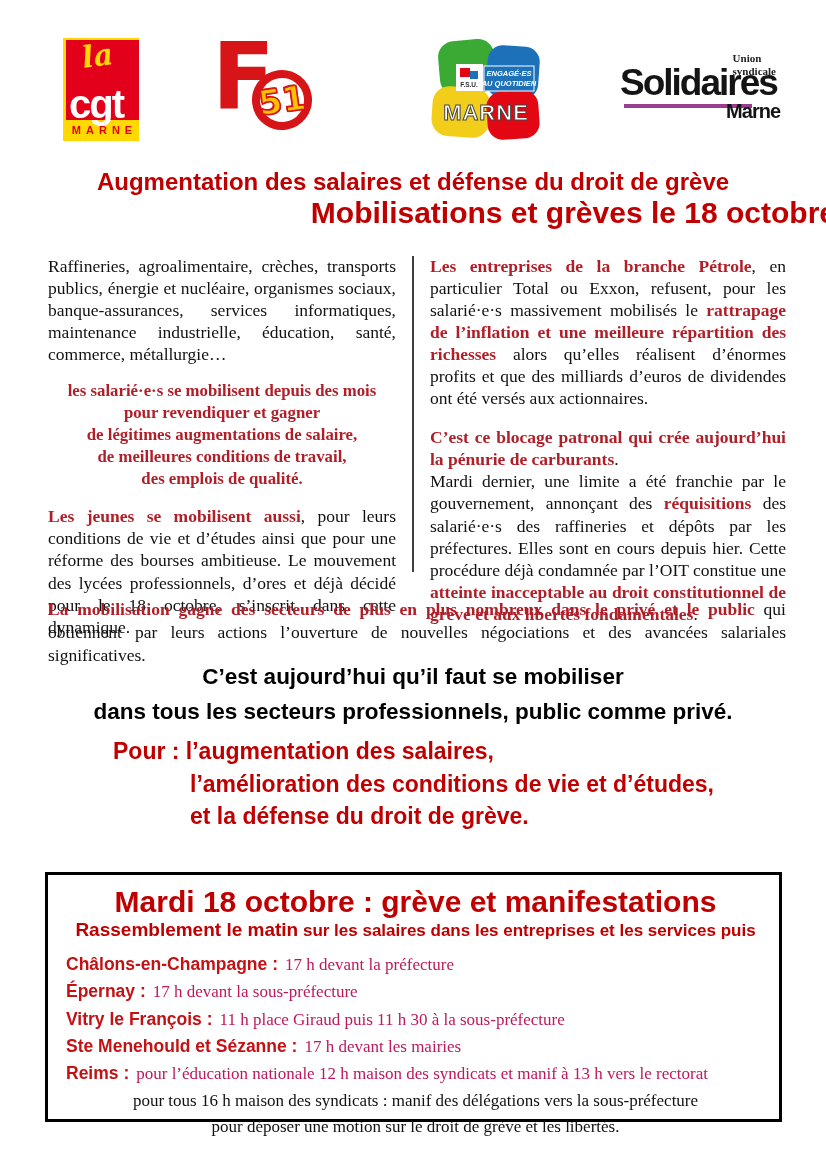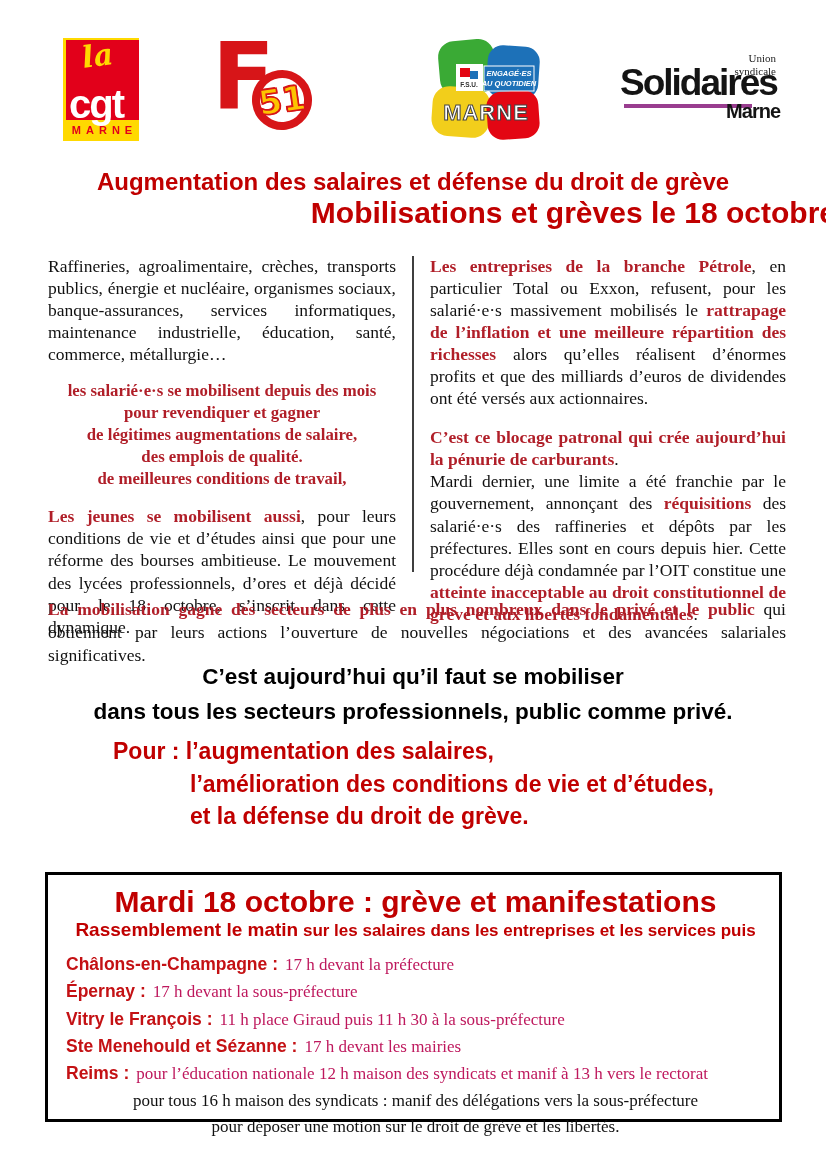--- a/index.html
+++ b/index.html
@@ -28,22 +28,22 @@
   .fo-ring { position:absolute; left:40px; top:30px; width:60px; height:60px;
     border:8px solid #d71518; border-radius:50%; display:flex; align-items:center;
     justify-content:center; transform:rotate(-8deg); background:transparent; }
   .fo-number { font-family:"DejaVu Sans", sans-serif; font-weight:900; font-size:34px;
     color:#fdc300; -webkit-text-stroke:1.5px #d71518;
     text-shadow:1px 1px 0 #d71518, -1px -1px 0 #d71518; line-height:1; }
 
   .logo-fsu { position:absolute; left:427px; top:35px; width:118px; height:108px; }
 
   .logo-sol { position:absolute; left:620px; top:52px; width:160px; height:72px; }
-  .sol-union { position:absolute; right:4px; top:0; text-align:right;
-    font-family:"Liberation Serif", serif; font-weight:normal; font-size:11px;
+  .sol-union { position:absolute; right:4px; top:0; text-align:left;
+    font-family:"Liberation Serif", serif; font-weight:bold; font-size:11px;
     line-height:1.15; color:#222; }
   .sol-name { position:absolute; left:0; top:12px; font-family:"Liberation Sans", sans-serif;
     font-weight:bold; font-size:37px; letter-spacing:-2px; color:#141414; line-height:1; }
   .sol-bar { position:absolute; left:4px; top:52px; width:128px; height:4px; background:#993d8f; }
   .sol-region { position:absolute; right:0; top:48px; font-family:"Liberation Sans", sans-serif;
     font-weight:bold; font-size:20px; letter-spacing:-1px; color:#141414; }
 
   
   .title1 { position:absolute; top:168px; left:0; width:100%; text-align:center;
     font-family:"Liberation Sans", sans-serif; font-weight:bold; font-size:24px; color:#c00000; }
@@ -145,22 +145,22 @@
   <div class="title2">Mobilisations et grèves le 18 octobre</div>
 
   <div class="col-divider"></div>
 
   <div class="col-left">
     <div class="body-text">Raffineries, agroalimentaire, crèches, transports publics, énergie et nucléaire, organismes sociaux, banque-assurances, services informatiques, maintenance industrielle, éducation, santé, commerce, métallurgie…</div>
     <div class="center-red-block">
       <div class="center-red">les salarié·e·s se mobilisent depuis des mois</div>
       <div class="center-red">pour revendiquer et gagner</div>
       <div class="center-red">de légitimes augmentations de salaire,</div>
+      <div class="center-red">de meilleures conditions de travail,</div>
       <div class="center-red">des emplois de qualité.</div>
-      <div class="center-red">de meilleures conditions de travail,</div>
     </div>
     <div class="body-text">
       <span class="rb">Les jeunes se mobilisent aussi</span><span>, pour leurs conditions de vie et d’études ainsi que pour une réforme des bourses ambitieuse. Le mouvement des lycées professionnels, d’ores et déjà décidé pour le 18 octobre, s’inscrit dans cette dynamique.</span>
     </div>
   </div>
 
   <div class="col-right">
     <div class="body-text">
       <span class="rb">Les entreprises de la branche Pétrole</span><span>, en particulier Total ou Exxon, refusent, pour les salarié·e·s massivement mobilisés le </span><span class="rb">rattrapage de l’inflation et une meilleure répartition des richesses</span><span> alors qu’elles réalisent d’énormes profits et que des milliards d’euros de dividendes ont été versés aux actionnaires.</span>
     </div>

